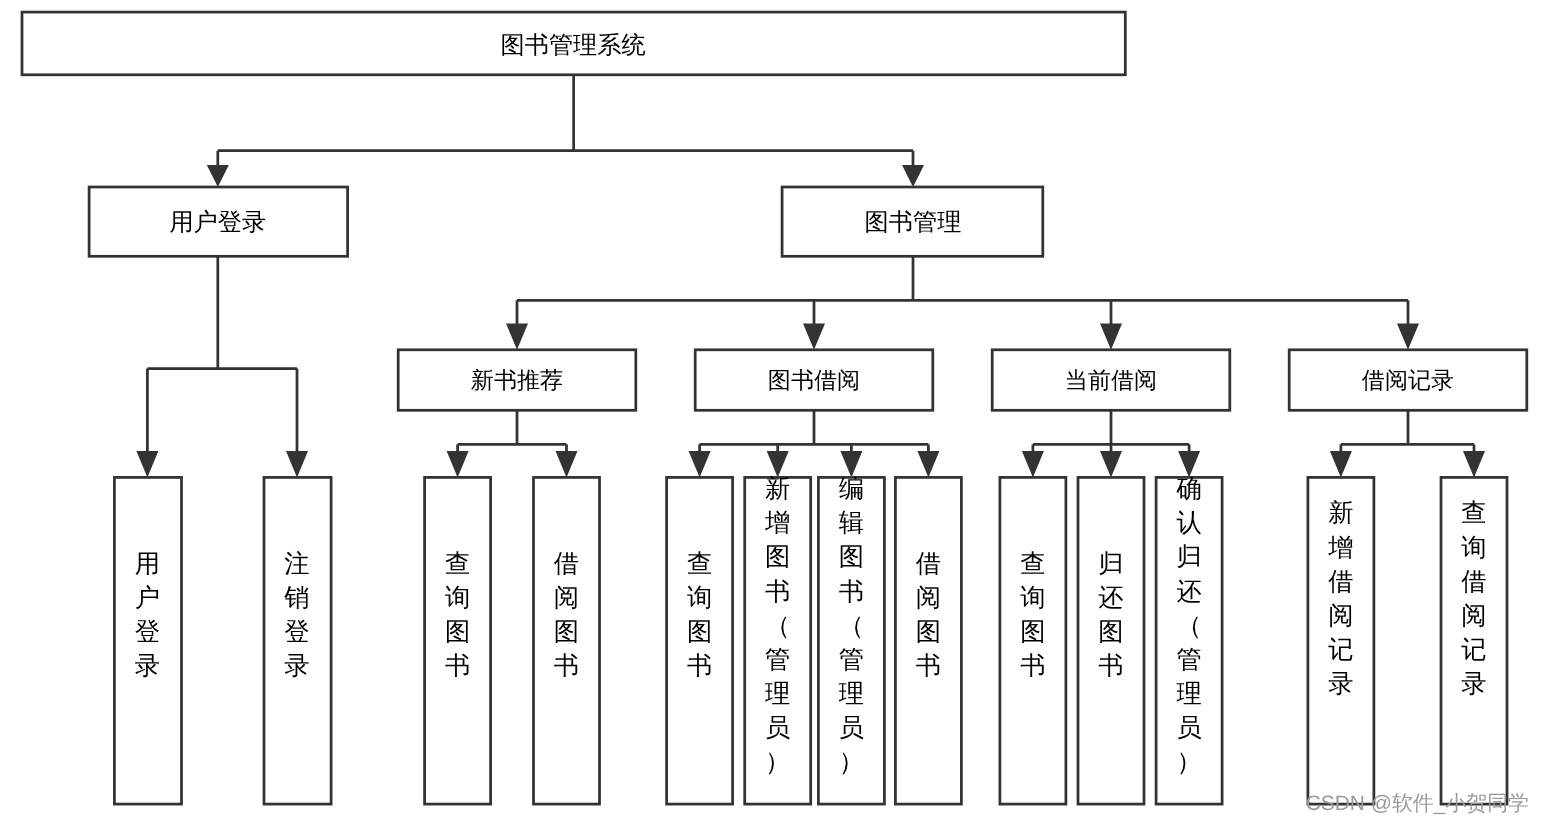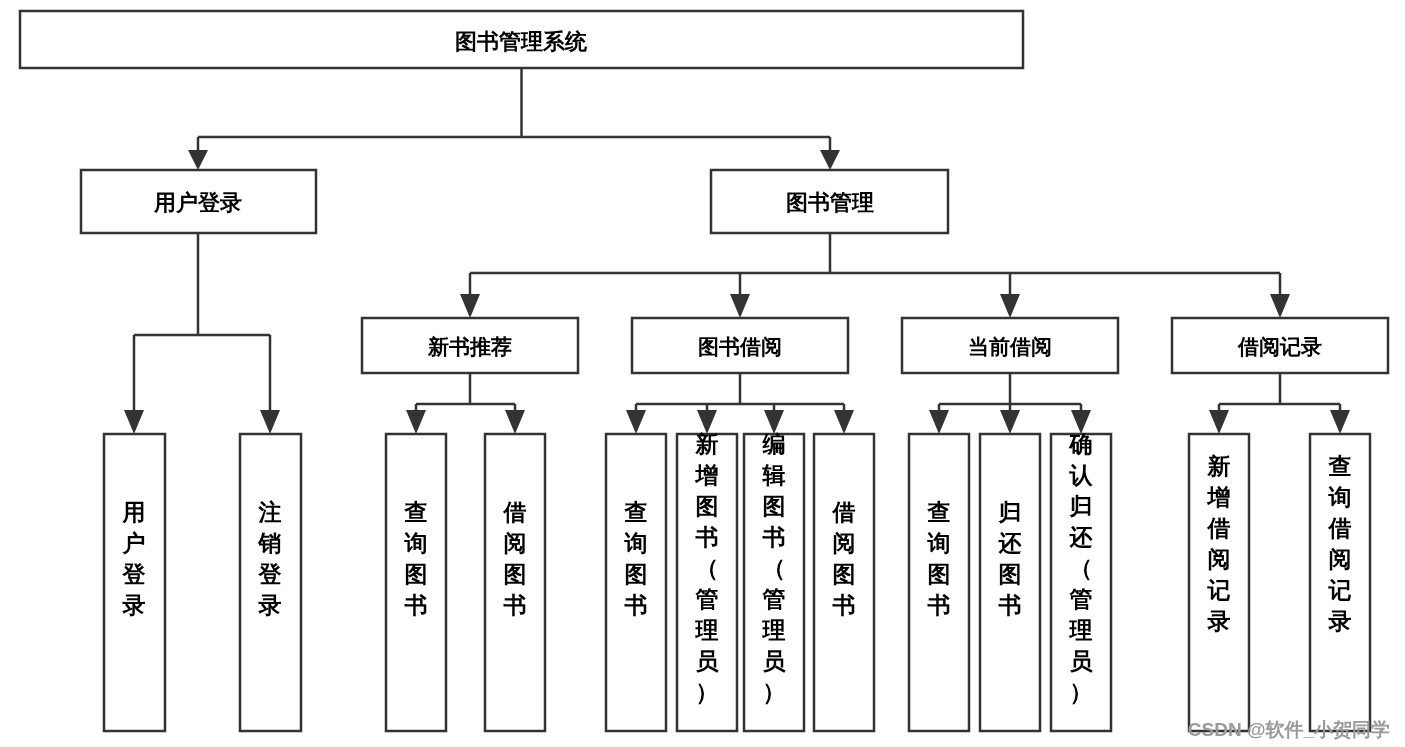--- a/index.html
+++ b/index.html
@@ -10,21 +10,20 @@
   }
   body {
     font-family: "Liberation Sans", "DejaVu Sans", sans-serif;
   }
   #diagram-root {
     position: relative;
     width: 1405px;
     height: 747px;
     background: #ffffff;
     overflow: hidden;
-    font-weight: bold;
   }
   svg#tree-svg {
     position: absolute;
     left: 0;
     top: 0;
     width: 1405px;
     height: 747px;
     display: block;
   }
   .node-box {

